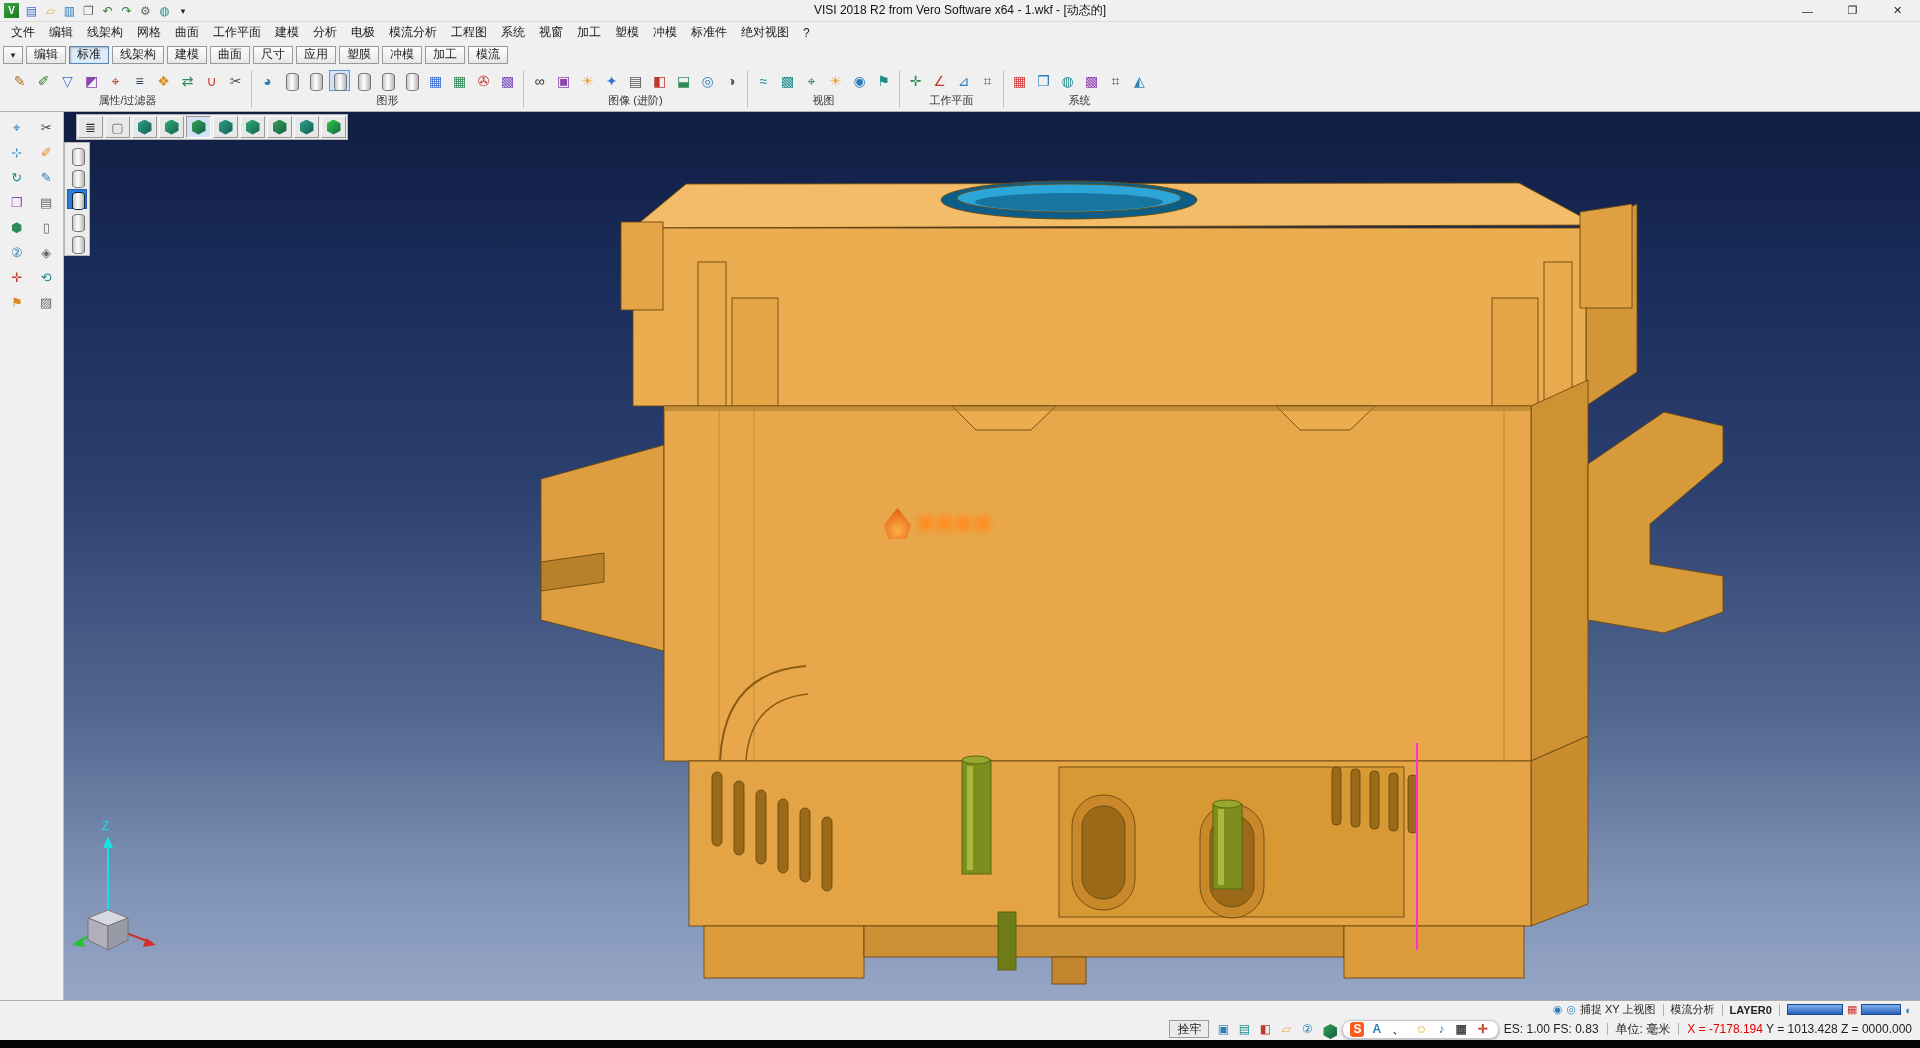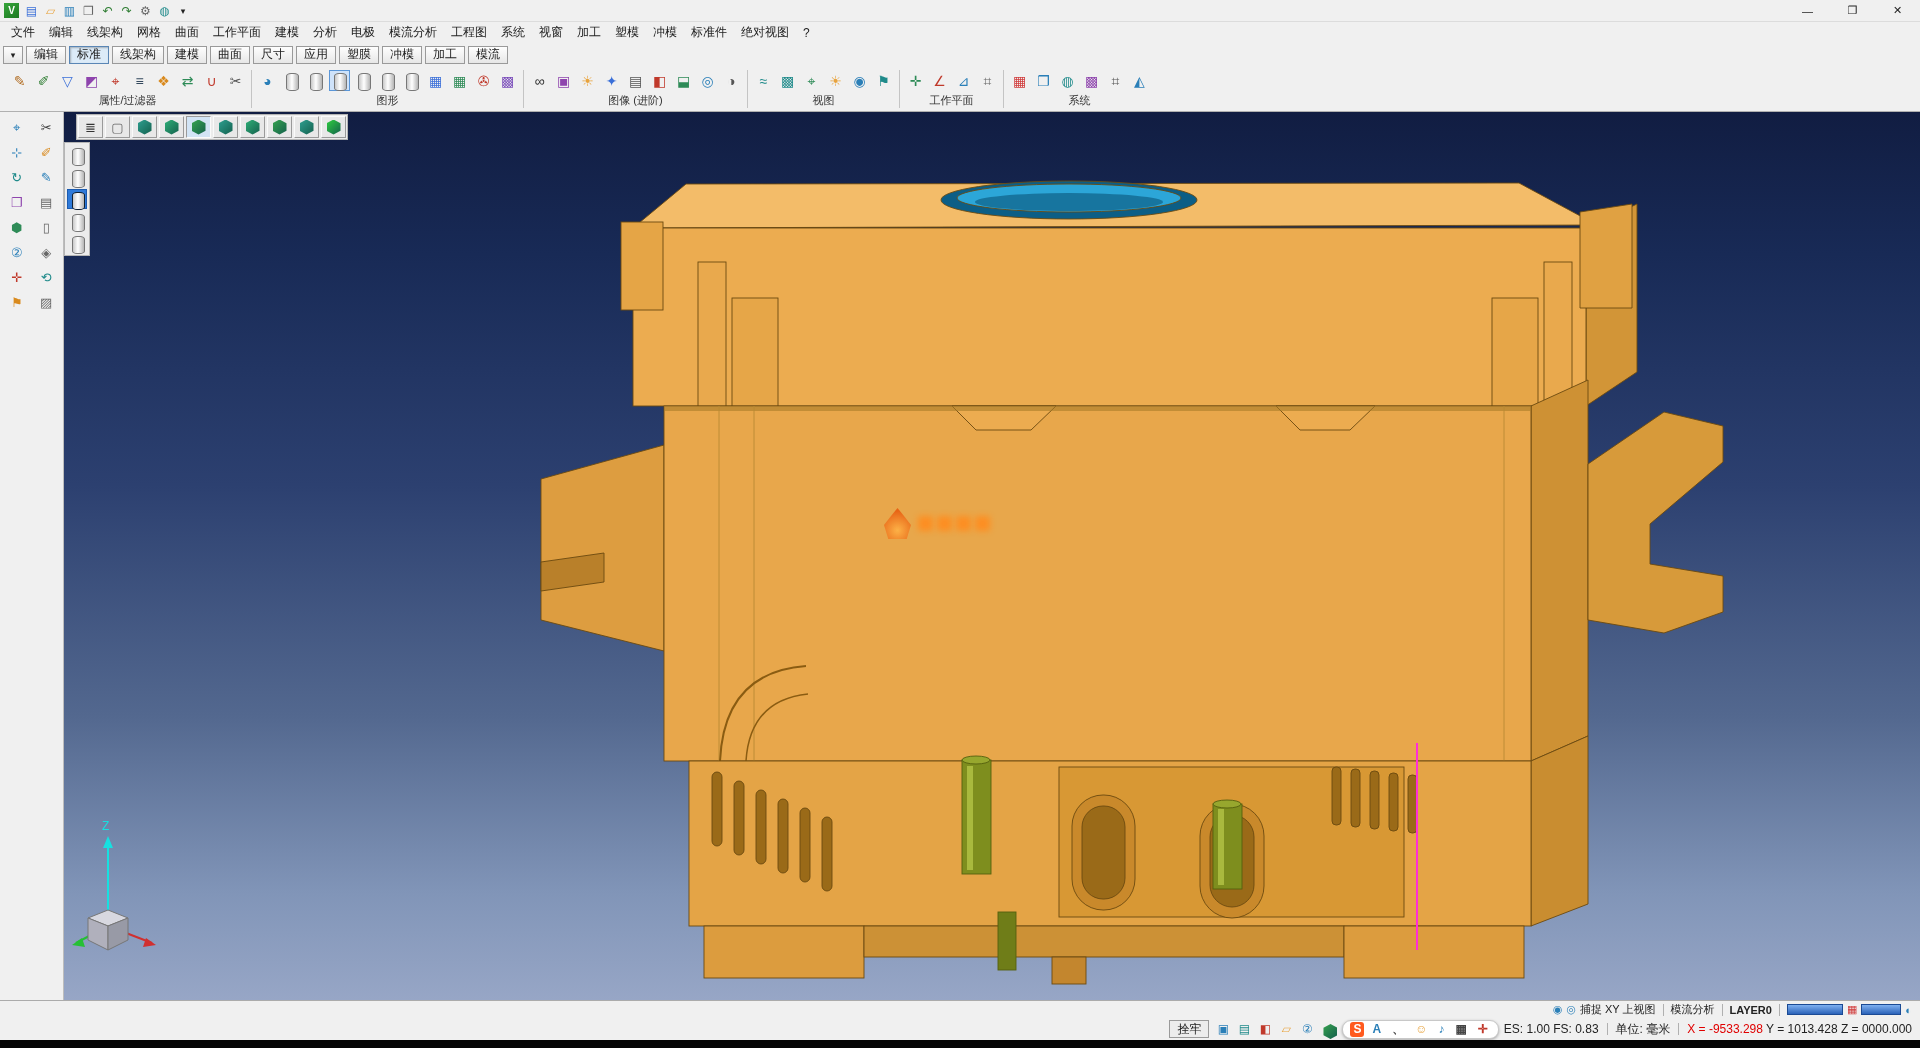--- a/index.html
+++ b/index.html
@@ -111,20 +111,21 @@
   <span class="tbi" style="--c: #3a6fd8;">▤</span>
       <span class="tbi" style="--c: #e8a33d;">▱</span>
       <span class="tbi" style="--c: #2a7fb8;">▥</span>
       <span class="tbi" style="--c: #666666;">❐</span>
       <span class="tbi" style="--c: #2e7d32;">↶</span>
       <span class="tbi" style="--c: #2e7d32;">↷</span>
       <span class="tbi" style="--c: #666666;">⚙</span>
       <span class="tbi" style="--c: #1f8a8a;">◍</span>
     </span>
   <span class="caret-btn" style="border:none;background:transparent">▾</span>
+  <span class="title-text">VISI 2018 R2 from Vero Software x64 - 1.wkf - [动态的]</span>
   <span class="win-controls">
     <span class="wc">—</span>
     <span class="wc">❐</span>
     <span class="wc">✕</span>
   </span>
 </div>
 
 <div class="menubar">
 
 <span class="menu-item">文件</span>
@@ -436,18 +437,18 @@
       <span class="imei" style="--c: #e8a33d;">☺</span>
       <span class="imei" style="--c: #2a7fb8;">♪</span>
       <span class="imei" style="--c: #444444;">▦</span>
       <span class="imei" style="--c: #c0392b;">✛</span>
     </span>
   <span>ES: 1.00 FS: 0.83</span>
   <span class="s1sep"></span>
   <span>单位: 毫米</span>
   <span class="s1sep"></span>
   <span class="coords">
-    <span class="red">X = -9533.298</span>
+    <span class="red">X = -7178.194</span>
     <span>Y = 1013.428 Z = 0000.000</span>
   </span>
 </div>
 
 <div class="bottom-strip"></div>
 
 </body></html>

